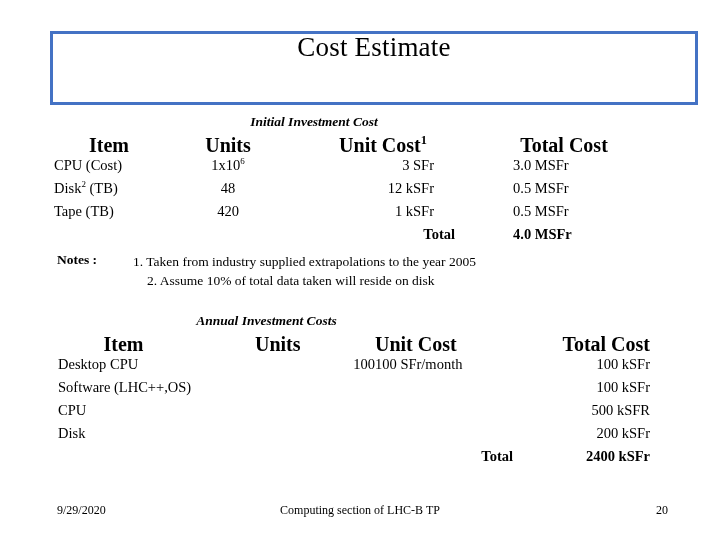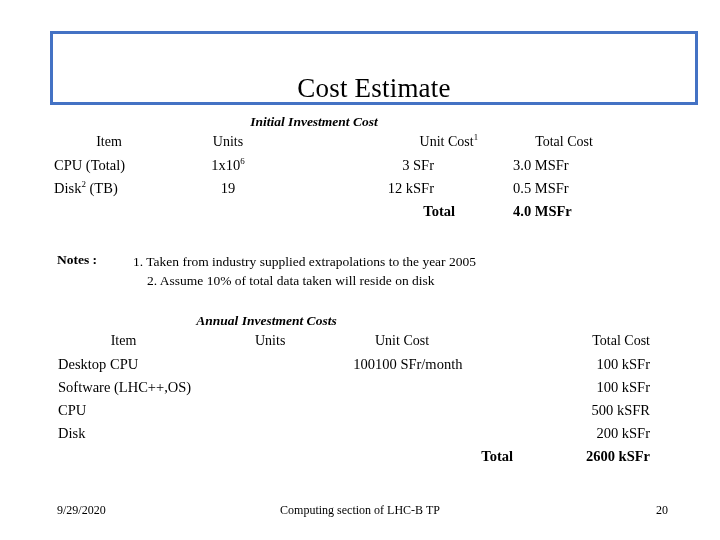--- a/index.html
+++ b/index.html
@@ -26,21 +26,21 @@
   
   .title-box {
     position: absolute;
     left: 50px;
     top: 31px;
     width: 648px;
     height: 74px;
     border: 3px solid #4472c4;
     box-sizing: border-box;
     display: flex;
-    align-items: flex-end;
+    align-items: flex-start;
     justify-content: center;
   }
   .title-text {
     font-size: 27px;
     line-height: 1;
     letter-spacing: 0.2px;
   }
 
   
   .section-caption {
@@ -59,30 +59,30 @@
     border-collapse: collapse;
     font-size: 14.5px;
   }
   .cost-table td, .cost-table th {
     padding: 0;
     font-weight: normal;
     white-space: nowrap;
     vertical-align: baseline;
   }
   .cost-table .hdr {
-    font-weight: normal;
-    font-size: 14px;
+    font-weight: bold;
+    font-size: 20px;
   }
 
   
   #table-initial { left: 50px; top: 134px; width: 600px; }
   #table-initial tr { height: 23px; }
   #table-initial .c-item  { width: 118px; text-align: center; }
   #table-initial .c-units { width: 120px; text-align: center; }
-  #table-initial .c-unit  { width: 190px; text-align: right; }
+  #table-initial .c-unit  { width: 190px; text-align: center; }
   #table-initial .c-total { width: 172px; text-align: center; }
   #table-initial td.v-item  { text-align: left;  padding-left: 4px; }
   #table-initial td.v-units { text-align: center; }
   #table-initial td.v-unit  { text-align: right; padding-right: 44px; margin-top: 17px; }
   #table-initial td.v-total { text-align: left;  padding-left: 35px; }
   #table-initial td.t-label { text-align: right; padding-right: 23px; font-weight: bold; }
   #table-initial td.t-value { text-align: left;  padding-left: 35px; font-weight: bold; }
 
   
   #table-annual { left: 50px; top: 333px; width: 600px; }
@@ -158,29 +158,35 @@
     <thead>
       <tr>
         <th class="hdr c-item">Item</th>
         <th class="hdr c-units">Units</th>
         <th class="hdr c-unit"><span>Unit Cost</span><sup>1</sup></th>
         <th class="hdr c-total">Total Cost</th>
       </tr>
     </thead>
     <tbody>
       <tr>
-        <td class="v-item">CPU (Total)</td>
+        <td class="v-item">CPU (Cost)</td>
         <td class="v-units"><span>1x10</span><sup>6</sup></td>
         <td class="v-unit">3  SFr</td>
         <td class="v-total">3.0 MSFr</td>
       </tr>
       <tr>
         <td class="v-item"><span>Disk</span><sup>2</sup><span> (TB)</span></td>
-        <td class="v-units">19</td>
+        <td class="v-units">48</td>
         <td class="v-unit">12 kSFr</td>
+        <td class="v-total">0.5 MSFr</td>
+      </tr>
+      <tr>
+        <td class="v-item">Tape (TB)</td>
+        <td class="v-units">420</td>
+        <td class="v-unit">1 kSFr</td>
         <td class="v-total">0.5 MSFr</td>
       </tr>
       <tr>
         <td></td>
         <td></td>
         <td class="t-label">Total</td>
         <td class="t-value">4.0 MSFr</td>
       </tr>
     </tbody>
   </table>
@@ -226,21 +232,21 @@
       <tr>
         <td class="v-item">Disk</td>
         <td class="v-units"></td>
         <td class="v-unit"></td>
         <td class="v-total">200 kSFr</td>
       </tr>
       <tr>
         <td></td>
         <td></td>
         <td class="t-label">Total</td>
-        <td class="t-value">2600 kSFr</td>
+        <td class="t-value">2400 kSFr</td>
       </tr>
     </tbody>
   </table>
 
   <div class="footer">
     <div class="footer-date">9/29/2020</div>
     <div class="footer-center">Computing section of LHC-B TP</div>
     <div class="footer-page">20</div>
   </div>
 

